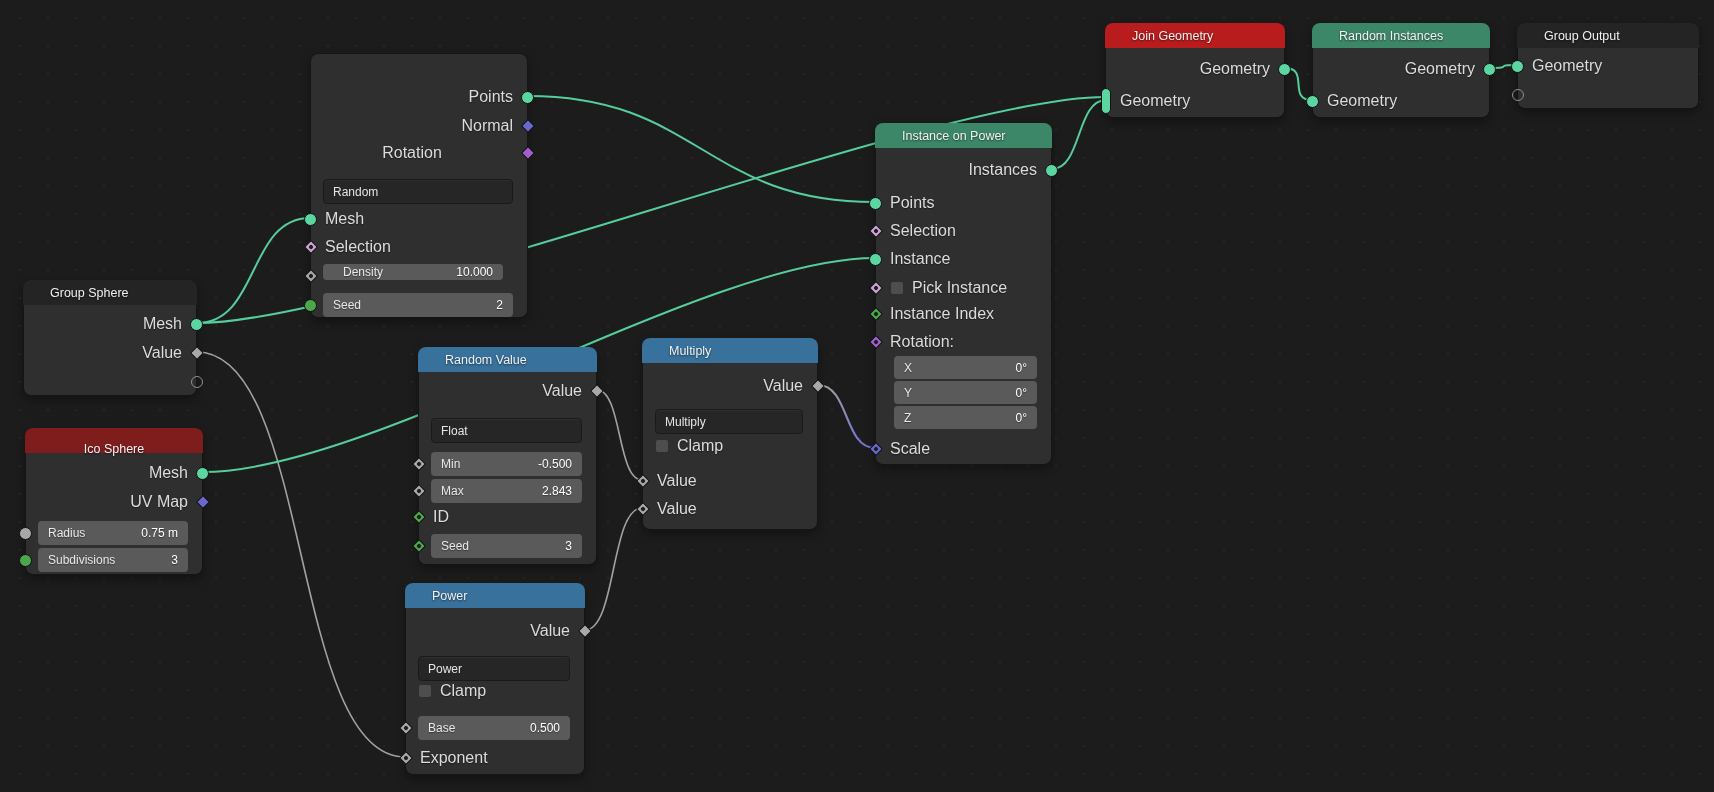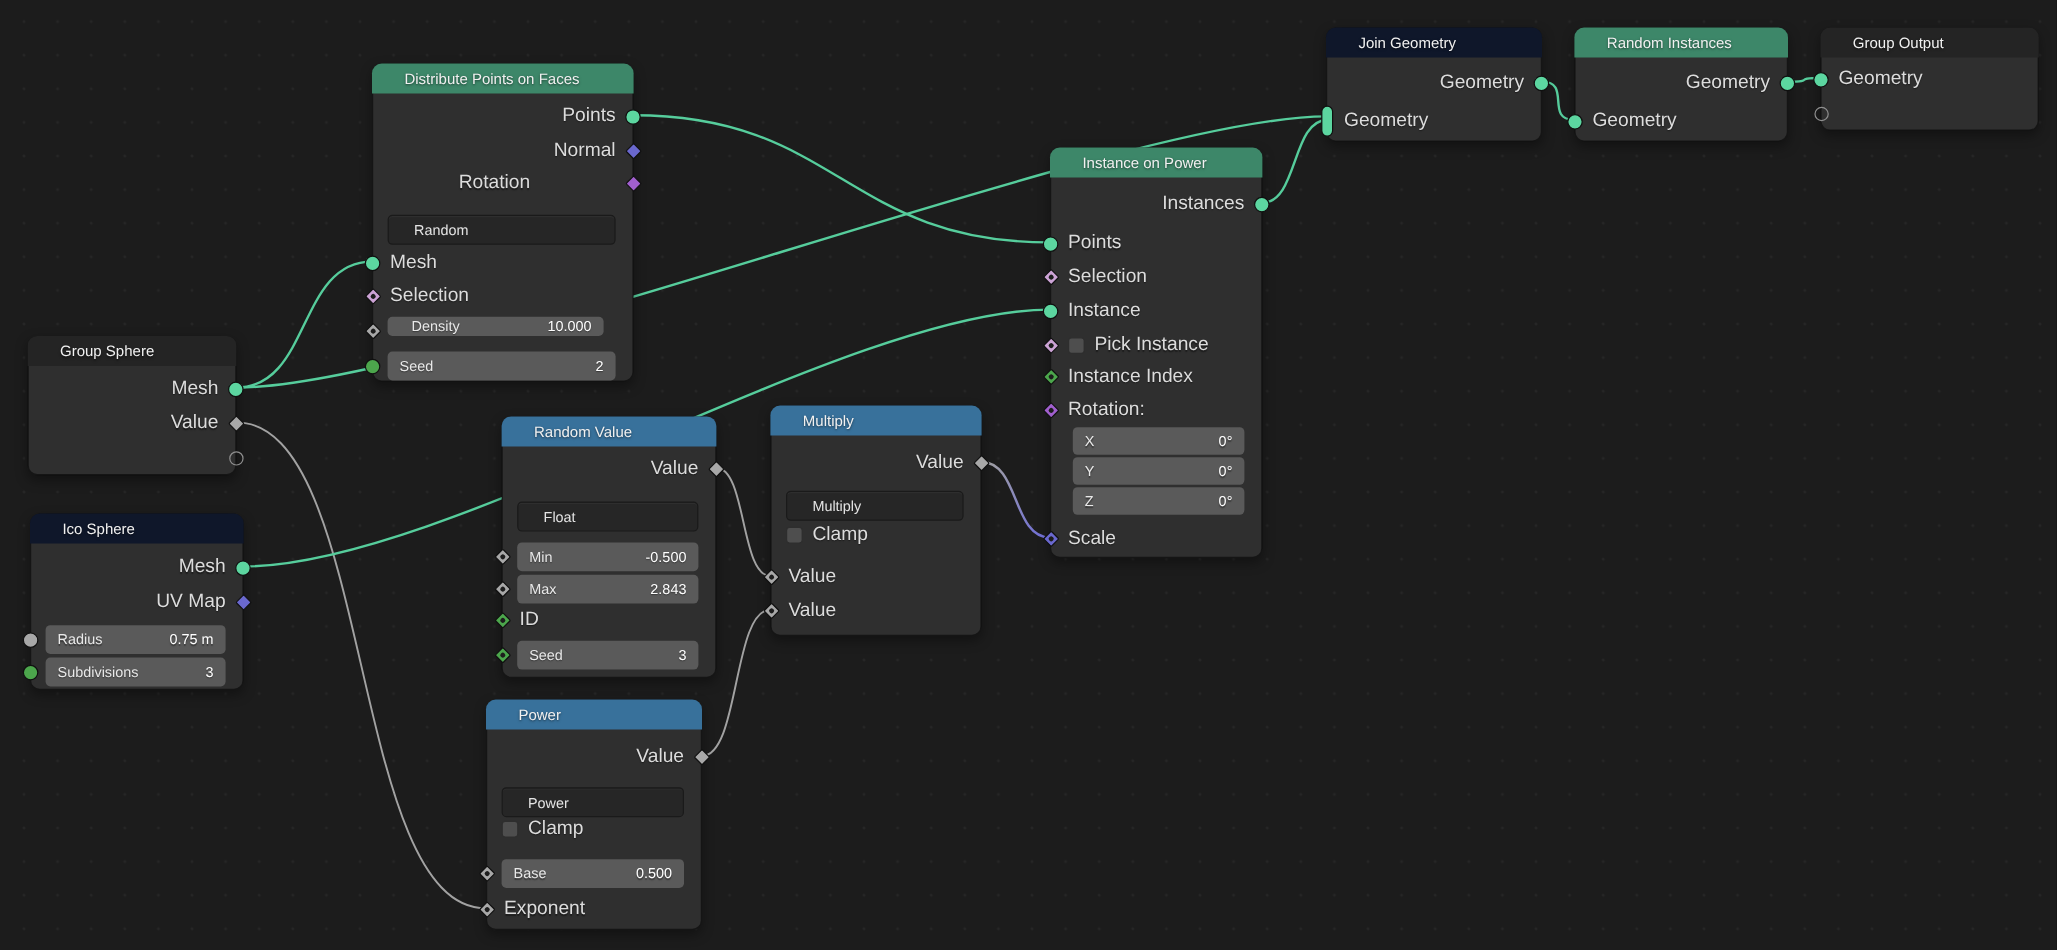--- a/index.html
+++ b/index.html
@@ -31,21 +31,21 @@
     position:absolute; background:#5a5a5a; border-radius:4px; height:24px;
     display:flex; align-items:center; justify-content:space-between;
     padding:0 10px; font-size:12px; color:#f3f3f3; text-shadow:0 1px 1px rgba(0,0,0,.4);
     box-sizing:border-box;
   }
   .field .flabel{color:#e9e9e9;}
   .field .fvalue{color:#ffffff;}
   .drop{
     position:absolute; background:#262626; border:1px solid #1a1a1a; border-radius:4px;
     height:25px; display:flex; align-items:center; justify-content:space-between;
-    padding:0 21px; font-size:12px; color:#e4e4e4; box-sizing:border-box;
+    padding:0 9px; font-size:12px; color:#e4e4e4; box-sizing:border-box;
     box-shadow:inset 0 1px 0 rgba(255,255,255,.04);
   }
   .cbox{
     display:inline-block; width:14px; height:14px; background:#4e4e4e;
     border:1px solid #2e2e2e; border-radius:3px; margin-right:8px; box-sizing:border-box;
   }
   .sock{position:absolute; box-sizing:border-box;}
   .sock.circle{width:13px;height:13px;border-radius:50%;border:1px solid #101010;}
   .sock.diamond{width:10px;height:10px;border:1px solid #101010;transform:rotate(45deg);border-radius:1.5px;display:flex;align-items:center;justify-content:center;}
   .sock.diamond .dot{width:3.5px;height:3.5px;background:#1d1d1d;border-radius:50%;}
@@ -84,21 +84,21 @@
         <span>Mesh</span>
       </div>
       <span class="sock circle" style="background: rgb(92, 214, 160); right: -7px; top: 36.5px;"></span>
       <div class="row out" style="top: 60px;">
         <span>Value</span>
       </div>
       <span class="sock diamond" style="background: rgb(168, 168, 168); right: -5.5px; top: 67px;"></span>
       <span class="sock virtual" style="right: -6.5px; top: 95px;"></span>
     </div>
     <div class="node" style="left: 25px; top: 428px; width: 178px; height: 147px;">
-      <div class="nhead" style="background: #0f172a;">
+      <div class="nhead" style="background: #7f1d1d; flex-direction: column;">
         <svg width="10" height="7" viewBox="0 0 10 7" class="chev"></svg>
         <span class="ntitle">Ico Sphere</span>
       </div>
       <div class="row out" style="top: 32px;">
         <span>Mesh</span>
       </div>
       <span class="sock circle" style="background: rgb(92, 214, 160); right: -7px; top: 37.5px;"></span>
       <div class="row out" style="top: 61px;">
         <span>UV Map</span>
       </div>
@@ -108,24 +108,20 @@
         <span class="fvalue">0.75 m</span>
       </div>
       <span class="sock circle" style="background: rgb(168, 168, 168); left: -7px; top: 97.5px;"></span>
       <div class="field" style="top: 119px; left: 12px; right: 14px; height: 24px;">
         <span class="flabel">Subdivisions</span>
         <span class="fvalue">3</span>
       </div>
       <span class="sock circle" style="background: rgb(76, 166, 76); left: -7px; top: 124.5px;"></span>
     </div>
     <div class="node" style="left: 310px; top: 53px; width: 218px; height: 265px;">
-      <div class="nhead" style="background: rgb(61, 135, 105);">
-        <svg width="10" height="7" viewBox="0 0 10 7" class="chev"></svg>
-        <span class="ntitle">Distribute Points on Faces</span>
-      </div>
       <div class="row out" style="top: 31px;">
         <span>Points</span>
       </div>
       <span class="sock circle" style="background: rgb(92, 214, 160); right: -7px; top: 36.5px;"></span>
       <div class="row out" style="top: 60px;">
         <span>Normal</span>
       </div>
       <span class="sock diamond" style="background: rgb(106, 104, 206); right: -5.5px; top: 67px;"></span>
       <div class="row out" style="top: 87px; justify-content: center;">
         <span>Rotation</span>
@@ -315,21 +311,21 @@
         <span class="fvalue">0°</span>
       </div>
       <div class="row in" style="top: 313px;">
         <span>Scale</span>
       </div>
       <span class="sock diamond" style="background: rgb(106, 104, 206); left: -5.5px; top: 320px;">
         <span class="dot"></span>
       </span>
     </div>
     <div class="node" style="left: 1105px; top: 23px; width: 180px; height: 95px;">
-      <div class="nhead" style="background: #0f172a;">
+      <div class="nhead" style="background: #b91c1c;">
         <svg width="10" height="7" viewBox="0 0 10 7" class="chev"></svg>
         <span class="ntitle">Join Geometry</span>
       </div>
       <div class="row out" style="top: 33px;">
         <span>Geometry</span>
       </div>
       <span class="sock circle" style="background: rgb(92, 214, 160); right: -7px; top: 38.5px;"></span>
       <div class="row in" style="top: 65px;">
         <span>Geometry</span>
       </div>

